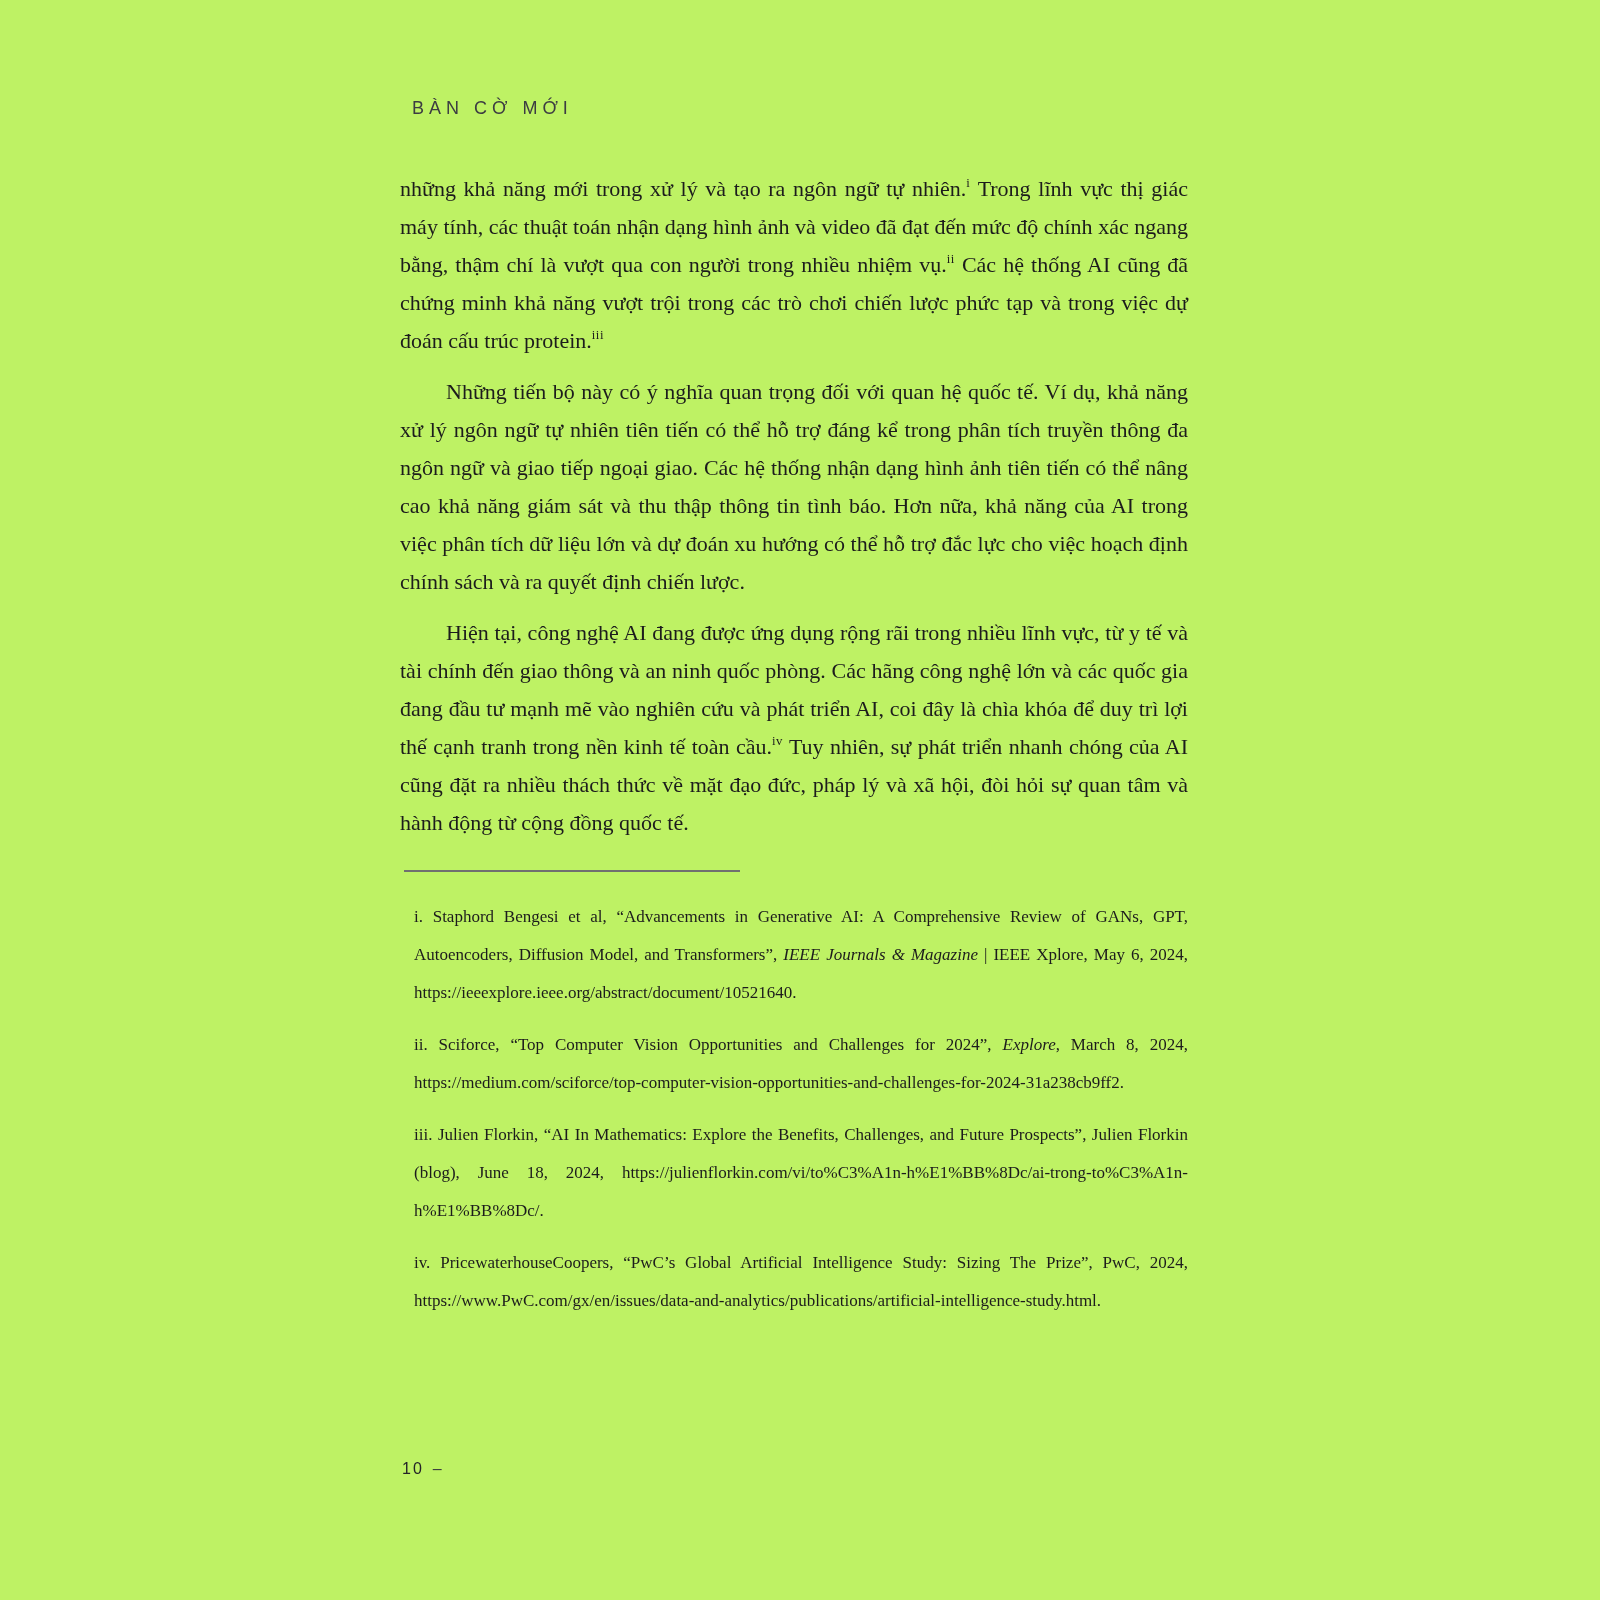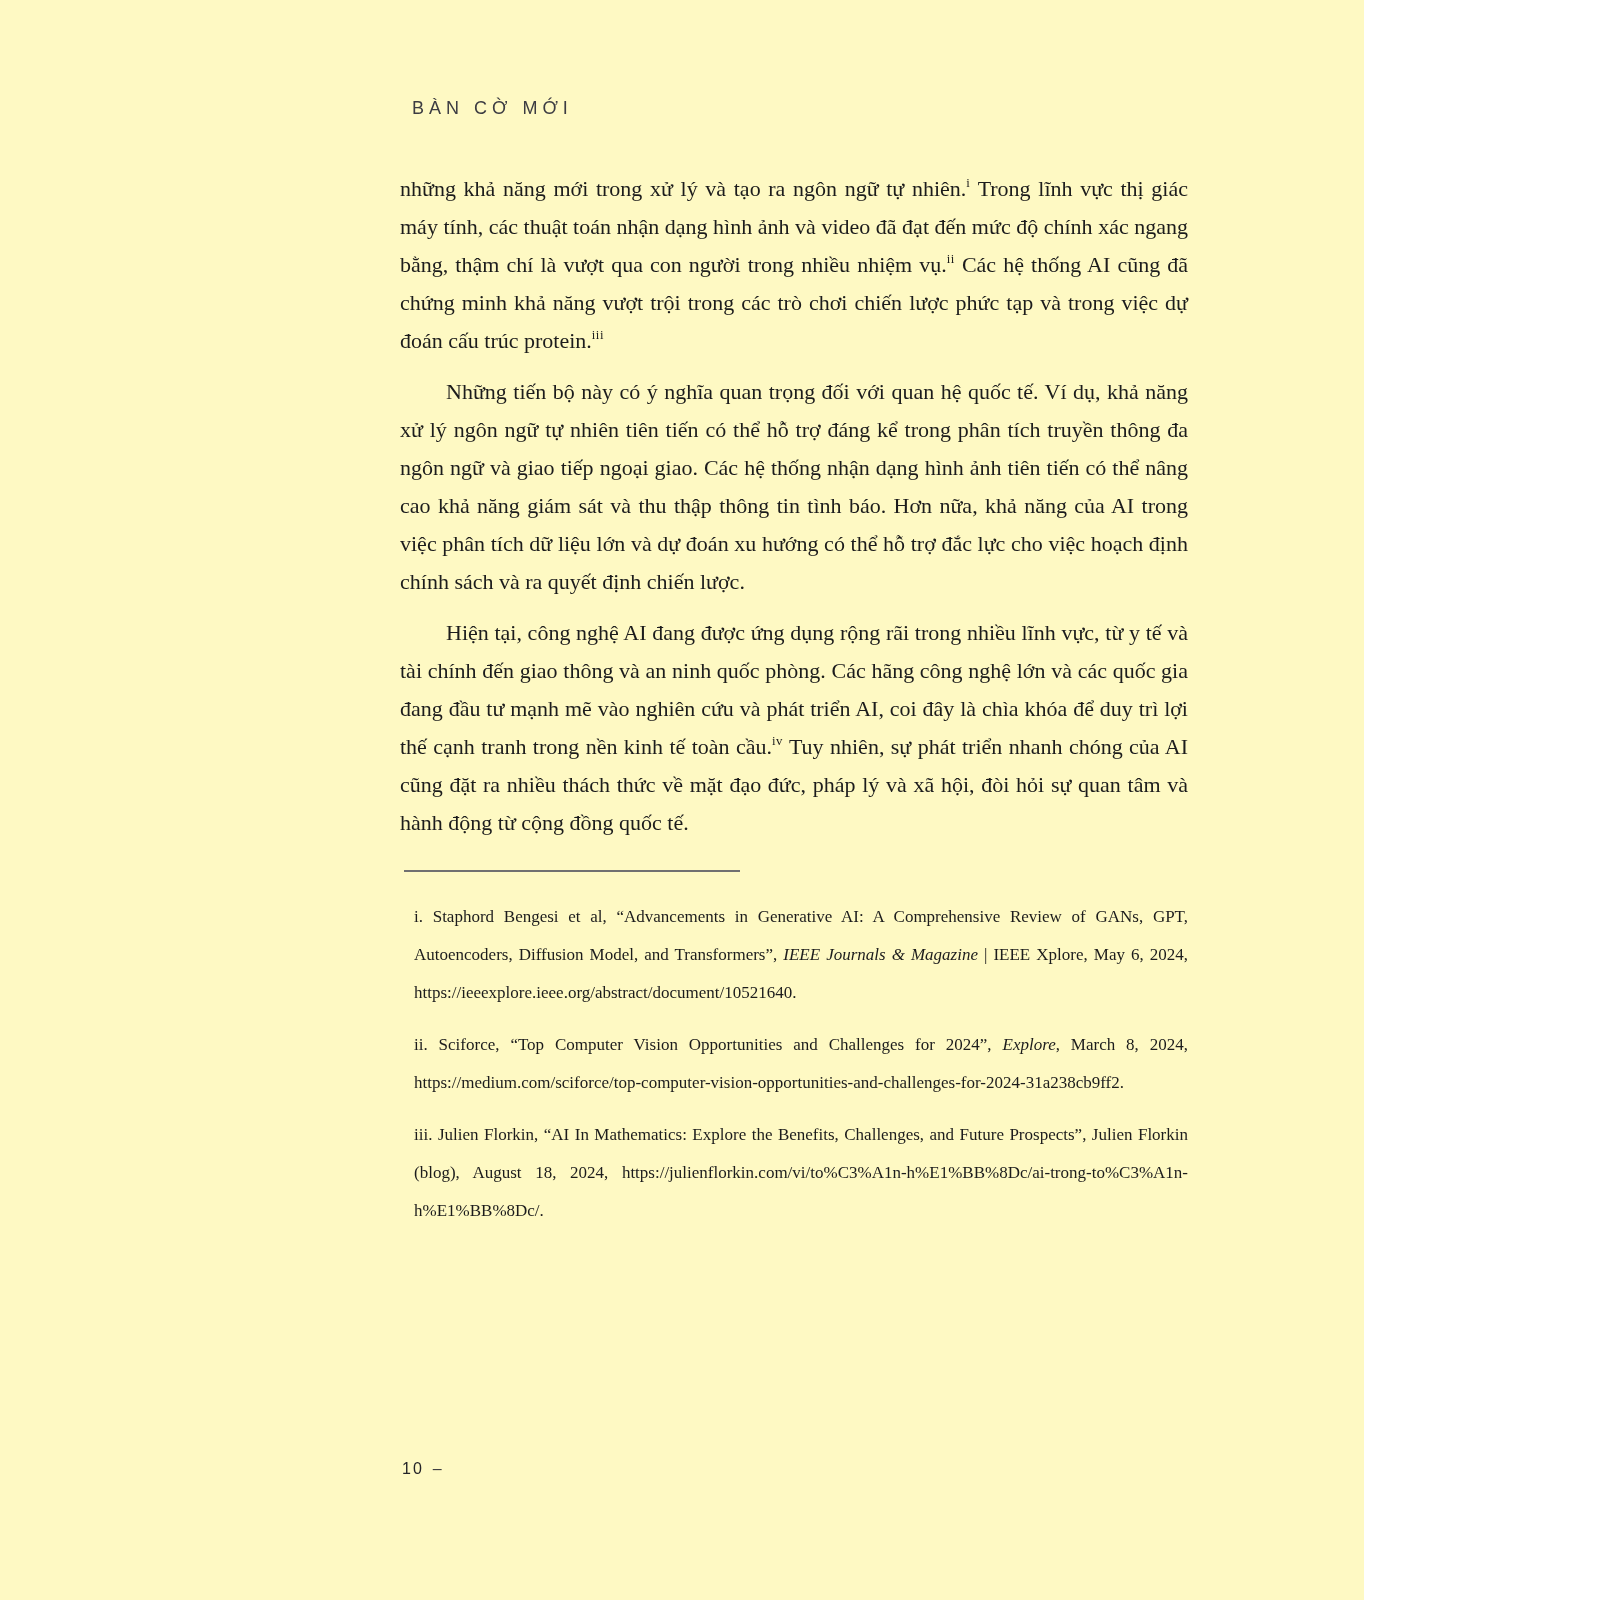--- a/index.html
+++ b/index.html
@@ -1,20 +1,20 @@
 <!DOCTYPE html>
 <html><head>
 <meta charset="utf-8">
 <style>
   html, body { margin: 0; padding: 0; background: #ffffff; }
   .page {
     position: relative;
-    width: 1364px;
+    width: 1600px;
     height: 1600px;
-    background: #fef9c3;
+    background: #bef264;
     font-family: "Liberation Serif", serif;
     color: #1e1e1e;
     overflow: hidden;
   }
   .running-head {
     position: absolute;
     left: 412px;
     top: 98px;
     font-family: "Liberation Sans", sans-serif;
     font-weight: 300;
@@ -83,21 +83,22 @@
         <p class="body-para">những khả năng mới trong xử lý và tạo ra ngôn ngữ tự nhiên.<sup class="fn-ref">i</sup> Trong lĩnh vực thị giác máy tính, các thuật toán nhận dạng hình ảnh và video đã đạt đến mức độ chính xác ngang bằng, thậm chí là vượt qua con người trong nhiều nhiệm vụ.<sup class="fn-ref">ii</sup> Các hệ thống AI cũng đã chứng minh khả năng vượt trội trong các trò chơi chiến lược phức tạp và trong việc dự đoán cấu trúc protein.<sup class="fn-ref">iii</sup></p>
         <p class="body-para indent">Những tiến bộ này có ý nghĩa quan trọng đối với quan hệ quốc tế. Ví dụ, khả năng xử lý ngôn ngữ tự nhiên tiên tiến có thể hỗ trợ đáng kể trong phân tích truyền thông đa ngôn ngữ và giao tiếp ngoại giao. Các hệ thống nhận dạng hình ảnh tiên tiến có thể nâng cao khả năng giám sát và thu thập thông tin tình báo. Hơn nữa, khả năng của AI trong việc phân tích dữ liệu lớn và dự đoán xu hướng có thể hỗ trợ đắc lực cho việc hoạch định chính sách và ra quyết định chiến lược.</p>
         <p class="body-para indent">Hiện tại, công nghệ AI đang được ứng dụng rộng rãi trong nhiều lĩnh vực, từ y tế và tài chính đến giao thông và an ninh quốc phòng. Các hãng công nghệ lớn và các quốc gia đang đầu tư mạnh mẽ vào nghiên cứu và phát triển AI, coi đây là chìa khóa để duy trì lợi thế cạnh tranh trong nền kinh tế toàn cầu.<sup class="fn-ref">iv</sup> Tuy nhiên, sự phát triển nhanh chóng của AI cũng đặt ra nhiều thách thức về mặt đạo đức, pháp lý và xã hội, đòi hỏi sự quan tâm và hành động từ cộng đồng quốc tế.</p>
       </div>
 
     <hr class="fn-divider">
 
     <div id="footnotes">
         <p class="footnote">i. Staphord Bengesi et al, “Advancements in Generative AI: A Comprehensive Review of GANs, GPT, Autoencoders, Diffusion Model, and Transformers”, <em>IEEE Journals &amp; Magazine</em> | IEEE Xplore, May 6, 2024, https://ieeexplore.ieee.org/abstract/document/10521640.</p>
         <p class="footnote">ii. Sciforce, “Top Computer Vision Opportunities and Challenges for 2024”, <em>Explore</em>, March 8, 2024, https://medium.com/sciforce/top-computer-vision-opportunities-and-challenges-for-2024-31a238cb9ff2.</p>
-        <p class="footnote">iii. Julien Florkin, “AI In Mathematics: Explore the Benefits, Challenges, and Future Prospects”, Julien Florkin (blog), August 18, 2024, https://julienflorkin.com/vi/to%C3%A1n-h%E1%BB%8Dc/ai-trong-to%C3%A1n-h%E1%BB%8Dc/.</p>
+        <p class="footnote">iii. Julien Florkin, “AI In Mathematics: Explore the Benefits, Challenges, and Future Prospects”, Julien Florkin (blog), June 18, 2024, https://julienflorkin.com/vi/to%C3%A1n-h%E1%BB%8Dc/ai-trong-to%C3%A1n-h%E1%BB%8Dc/.</p>
+        <p class="footnote">iv. PricewaterhouseCoopers, “PwC’s Global Artificial Intelligence Study: Sizing The Prize”, PwC, 2024, https://www.PwC.com/gx/en/issues/data-and-analytics/publications/artificial-intelligence-study.html.</p>
       </div>
   </main>
 
   <footer class="page-footer">
     <span>10</span><span class="dash">–</span>
   </footer>
 
 </div>
 
 </body></html>

